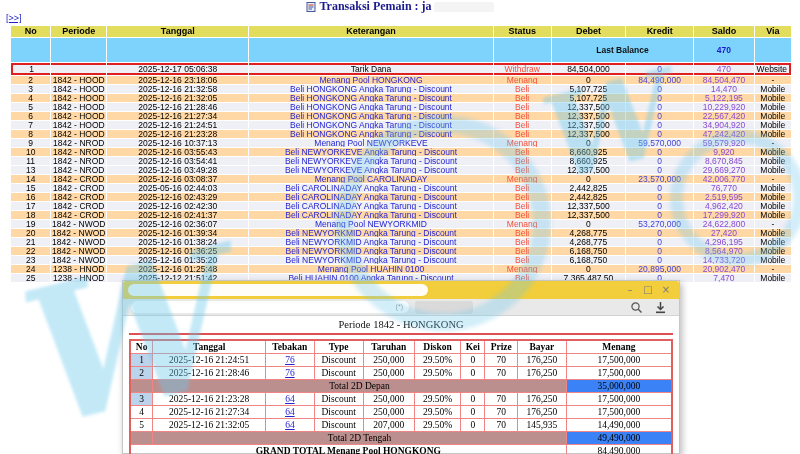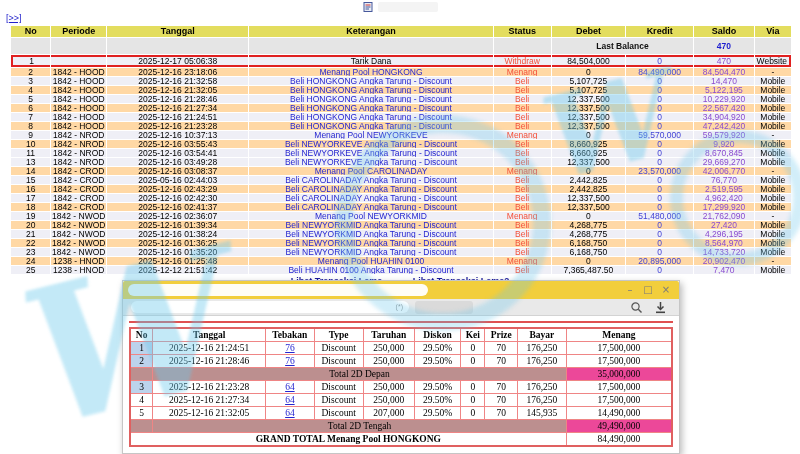--- a/index.html
+++ b/index.html
@@ -17,21 +17,21 @@
 
   
   table.main{margin-left:10px;width:782px;border-collapse:separate;border-spacing:1px;
              table-layout:fixed;background:#fff}
   .main th{background:#e3dd5e;font-size:9px;font-weight:bold;padding:0;height:11px;
            line-height:11px;overflow:hidden;white-space:nowrap}
   .main td{padding:0;text-align:center;font-size:8.5px;line-height:8px;height:8px;
            overflow:hidden;white-space:nowrap}
   tr.odd  td{background:#efeff6}
   tr.even td{background:#ffd8a5}
-  tr.lastbal td{background:#e5e5e5;height:16px}
+  tr.lastbal td{background:#7dd3fc;height:24px}
   .lb-label{font-weight:bold;color:#111}
   .lb-val{font-weight:bold;color:#1c1ccf}
   .main a{color:#2525d0;text-decoration:underline}
   td.c-status{color:#f4503a}
   td.c-kredit{color:#4343d6}
   td.c-saldo{color:#8a4bd0}
   tr.hl td{border-top:2px solid #e02020;border-bottom:2px solid #e02020}
   tr.hl td:first-child{border-left:2px solid #e02020}
   tr.hl td:last-child{border-right:2px solid #e02020}
 
@@ -58,21 +58,21 @@
   .period{text-align:center;font-size:10.5px;height:12px;line-height:12px;color:#111}
   .redline{border:0;border-top:2px solid #e05050;margin:2px 0 4px 0}
   table.pop{width:100%;border-collapse:collapse;font-size:9.5px;table-layout:fixed;
             border:2px solid #e06060;font-family:"Liberation Serif",serif}
   .pop th,.pop td{border:1px solid #ef8585;text-align:center;padding:0;height:12px;
                   line-height:12px;overflow:hidden;white-space:nowrap}
   .pop th{font-weight:bold}
   .pop a{color:#2525d0;text-decoration:underline}
   td.selno{background:#bcd3ec}
   tr.total td{background:#bc8f8f}
-  tr.total td.tval{background:#ec4899}
+  tr.total td.tval{background:#3b82f6}
   tr.grand td{font-weight:bold}
   tr.grand td.tval{font-weight:normal}
 
   
   .wm,.ring{position:absolute;z-index:40;pointer-events:none}
   .wm{color:rgba(105,200,235,.40);font-family:"DejaVu Serif",serif;font-style:italic;
       font-weight:bold;filter:blur(1.5px)}
   .ring{border-radius:50%;border:18px solid rgba(105,200,235,.30);filter:blur(2px)}
 </style>
 </head>
@@ -82,21 +82,21 @@
 <div class="ring" style="left:335px;top:115px;width:180px;height:180px"></div>
 <div class="wm" style="left:545px;top:58px;font-size:115px;transform:rotate(-14deg)">W</div>
 <div class="ring" style="left:670px;top:130px;width:110px;height:110px;border-width:13px"></div>
 
 <div class="title">
   <svg width="10" height="10" viewBox="0 0 10 10">
     <rect x="1" y="0.5" width="8" height="9" fill="#e8ecf4" stroke="#46589c" stroke-width="1"></rect>
     <line x1="2.5" y1="3" x2="7.5" y2="3" stroke="#c33" stroke-width="1"></line>
     <line x1="2.5" y1="5" x2="7.5" y2="5" stroke="#46589c" stroke-width="1"></line>
     <line x1="2.5" y1="7" x2="6" y2="7" stroke="#46589c" stroke-width="1"></line>
-  </svg><span class="redact"></span>
+  </svg><span>Transaksi  Pemain : ja</span><span class="redact"></span>
 </div>
 
 <div class="skip"><a href="#">[&gt;&gt;]</a></div>
 
 <table class="main">
   <colgroup>
     <col style="width:5.1%">
       <col style="width:7.1%">
       <col style="width:18.3%">
     <col style="width:31.5%">
@@ -317,22 +317,22 @@
         <td class="c-saldo">17,299,920</td>
         <td>Mobile</td>
       </tr>
       <tr class="odd">
         <td>19</td>
         <td>1842 - NWOD</td>
         <td>2025-12-16 02:36:07</td>
         <td><a href="#">Menang Pool NEWYORKMID</a></td>
         <td class="c-status">Menang</td>
         <td>0</td>
-        <td class="c-kredit">51,480,000</td>
-        <td class="c-saldo">21,762,090</td>
+        <td class="c-kredit">53,270,000</td>
+        <td class="c-saldo">24,622,800</td>
         <td>-</td>
       </tr>
       <tr class="even">
         <td>20</td>
         <td>1842 - NWOD</td>
         <td>2025-12-16 01:39:34</td>
         <td><a href="#">Beli NEWYORKMID Angka Tarung - Discount</a></td>
         <td class="c-status">Beli</td>
         <td>4,268,775</td>
         <td class="c-kredit">0</td>
@@ -416,20 +416,21 @@
       <circle cx="5.5" cy="5.5" r="3.6" fill="none" stroke="#555" stroke-width="1.2"></circle>
       <line x1="8.3" y1="8.3" x2="11.5" y2="11.5" stroke="#555" stroke-width="1.4"></line>
     </svg>
     <svg class="tool-ic ic-dl" viewBox="0 0 13 13">
       <line x1="6.5" y1="1" x2="6.5" y2="8" stroke="#444" stroke-width="1.5"></line>
       <polyline points="3.5,5.5 6.5,8.5 9.5,5.5" fill="none" stroke="#444" stroke-width="1.5"></polyline>
       <line x1="2" y1="11.3" x2="11" y2="11.3" stroke="#444" stroke-width="1.6"></line>
     </svg>
   </div>
   <div class="pcontent">
+    <div class="period">Periode 1842 - HONGKONG</div>
     <hr class="redline">
     <table class="pop">
       <colgroup>
         <col style="width:4.2%">
           <col style="width:20.8%">
           <col style="width:9%">
         <col style="width:9%">
           <col style="width:9.5%">
           <col style="width:8.5%">
         <col style="width:4.5%">

